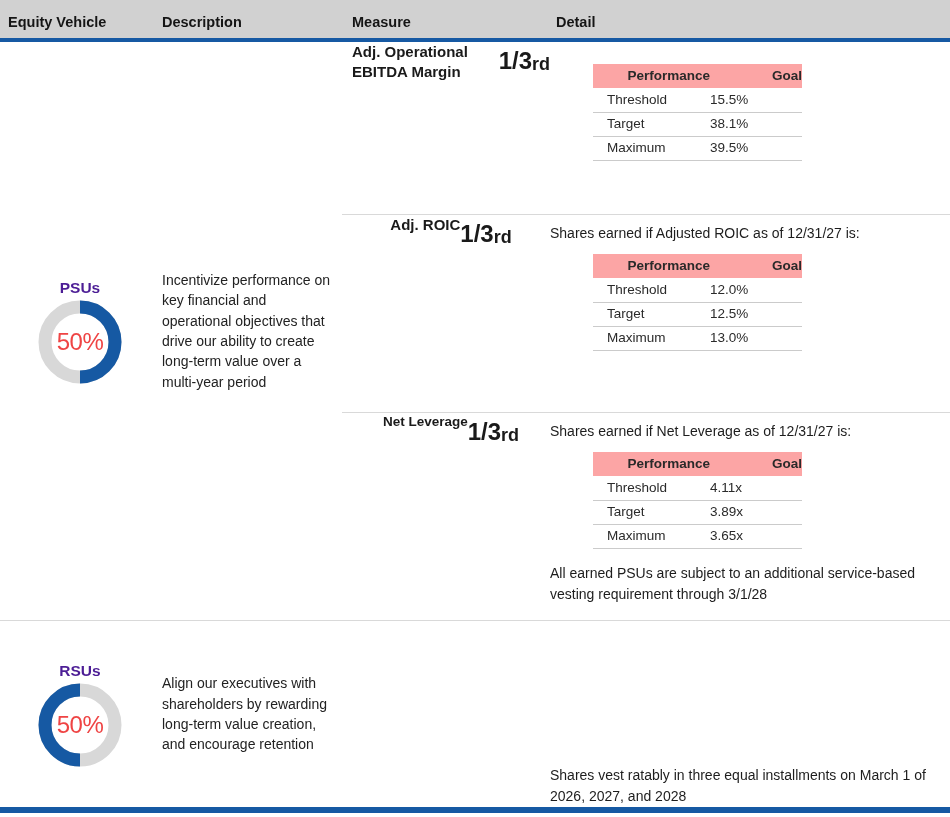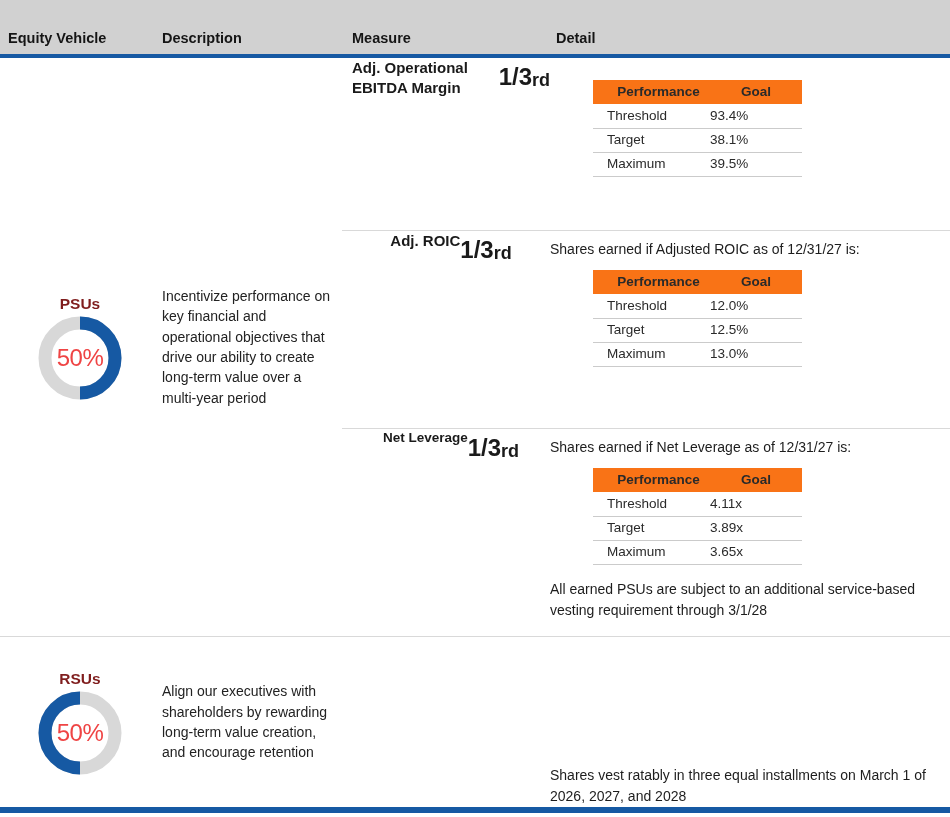--- a/index.html
+++ b/index.html
@@ -2,35 +2,35 @@
 <html><head>
 <meta charset="utf-8">
 <style>
   * { margin:0; padding:0; box-sizing:border-box; }
   html,body { background:#ffffff; }
   body { font-family:"Liberation Sans", sans-serif; color:#1c1c1c; }
 
   .page { width:950px; height:817px; display:flex; flex-direction:column; background:#fff; overflow:hidden; }
 
   
-  .table-header { height:58px; background:#d1d1d1; border-bottom:4px solid #1659a3; display:flex; align-items:flex-end; }
+  .table-header { height:42px; background:#d1d1d1; border-bottom:4px solid #1659a3; display:flex; align-items:flex-end; }
   .table-header .hcell { font-weight:bold; font-size:14.5px; color:#151515; padding-bottom:8px; }
   .hc-vehicle { width:160px; padding-left:8px; }
   .hc-desc    { width:182px; padding-left:2px; }
   .hc-measure { width:208px; padding-left:10px; }
   .hc-detail  { width:400px; padding-left:6px; }
 
   
   .vrow { display:flex; }
   .left-block { width:342px; display:flex; align-items:center; }
   .vehicle-cell { width:160px; display:flex; flex-direction:column; align-items:center; }
   .desc-cell { width:182px; padding:0 4px 0 2px; font-size:14px; line-height:1.45; color:#222; }
 
   
-  .vehicle-label { font-weight:bold; font-size:15.5px; color:#7f1d1d; margin-bottom:3px; }
+  .vehicle-label { font-weight:bold; font-size:15.5px; color:#4c1d95; margin-bottom:3px; }
   .donut-wrap { position:relative; width:84px; height:84px; }
   .donut-wrap svg { display:block; }
   .donut-pct { position:absolute; inset:0; display:flex; align-items:center; justify-content:center;
                font-weight:normal; font-size:24px; letter-spacing:-0.5px; color:#ef4444; }
 
   
   .right-block { width:608px; display:flex; flex-direction:column; }
   .psu-section { display:flex; }
   .psu-section + .psu-section { border-top:1px solid #d9d9d9; }
   .sec-1 { min-height:172px; }
@@ -41,21 +41,21 @@
   .measure-name { font-weight:bold; font-size:15px; line-height:1.35; color:#1a1a1a; }
   .measure-name.small { font-size:13.5px; }
   .fraction { font-weight:bold; font-size:24px; color:#1a1a1a; margin-top:2px; }
   .fraction sup { font-size:18px; position:relative; top:10px; vertical-align:super; }
 
   .detail-cell { width:400px; padding:12px 10px 0 0; font-size:14px; line-height:1.5; color:#1d1d1d; }
   .detail-cell.tight { padding-top:8px; }
 
   
   .goal-table { width:209px; margin:10px 0 0 43px; border-collapse:collapse; font-size:13.5px; color:#2a2a2a; }
-  .goal-table th { background:#f97316; font-weight:bold; text-align:center; height:24px; }
+  .goal-table th { background:#fca5a5; font-weight:bold; text-align:right; height:24px; }
   .goal-table td { height:24px; border-bottom:1px solid #cbcbcb; }
   .goal-table .c1 { width:117px; padding-left:14px; }
   .goal-table .c2 { width:92px; }
 
   .psu-note { margin-top:14px; }
 
   
   .row-divider { height:1px; background:#d9d9d9; width:100%; }
 
   .rsu-row { flex:1; display:flex; }
@@ -100,21 +100,21 @@
         </div>
         <div class="detail-cell">
           <table class="goal-table">
             <tbody>
                 <tr>
               <th class="c1">Performance</th>
               <th class="c2">Goal</th>
             </tr>
             <tr>
               <td class="c1">Threshold</td>
-              <td class="c2">93.4%</td>
+              <td class="c2">15.5%</td>
             </tr>
             <tr>
               <td class="c1">Target</td>
               <td class="c2">38.1%</td>
             </tr>
             <tr>
               <td class="c1">Maximum</td>
               <td class="c2">39.5%</td>
             </tr>
           </tbody>

